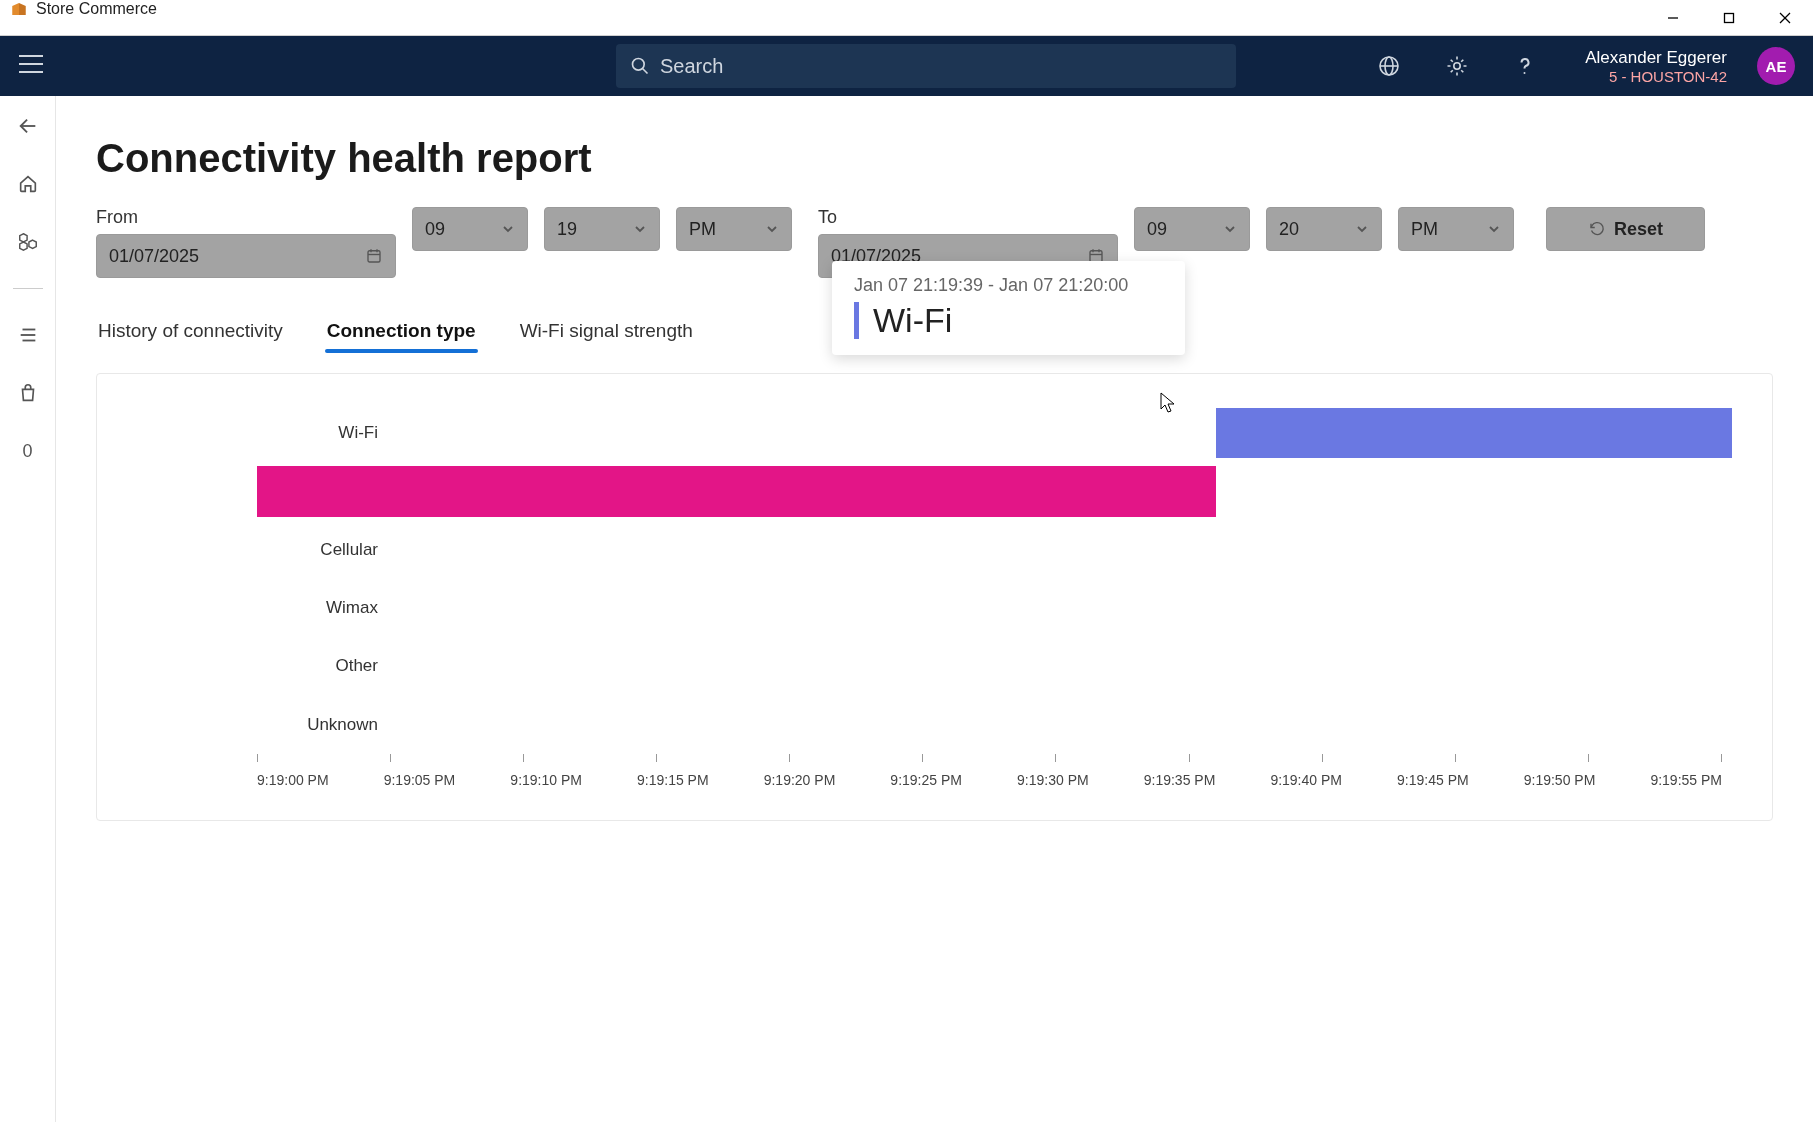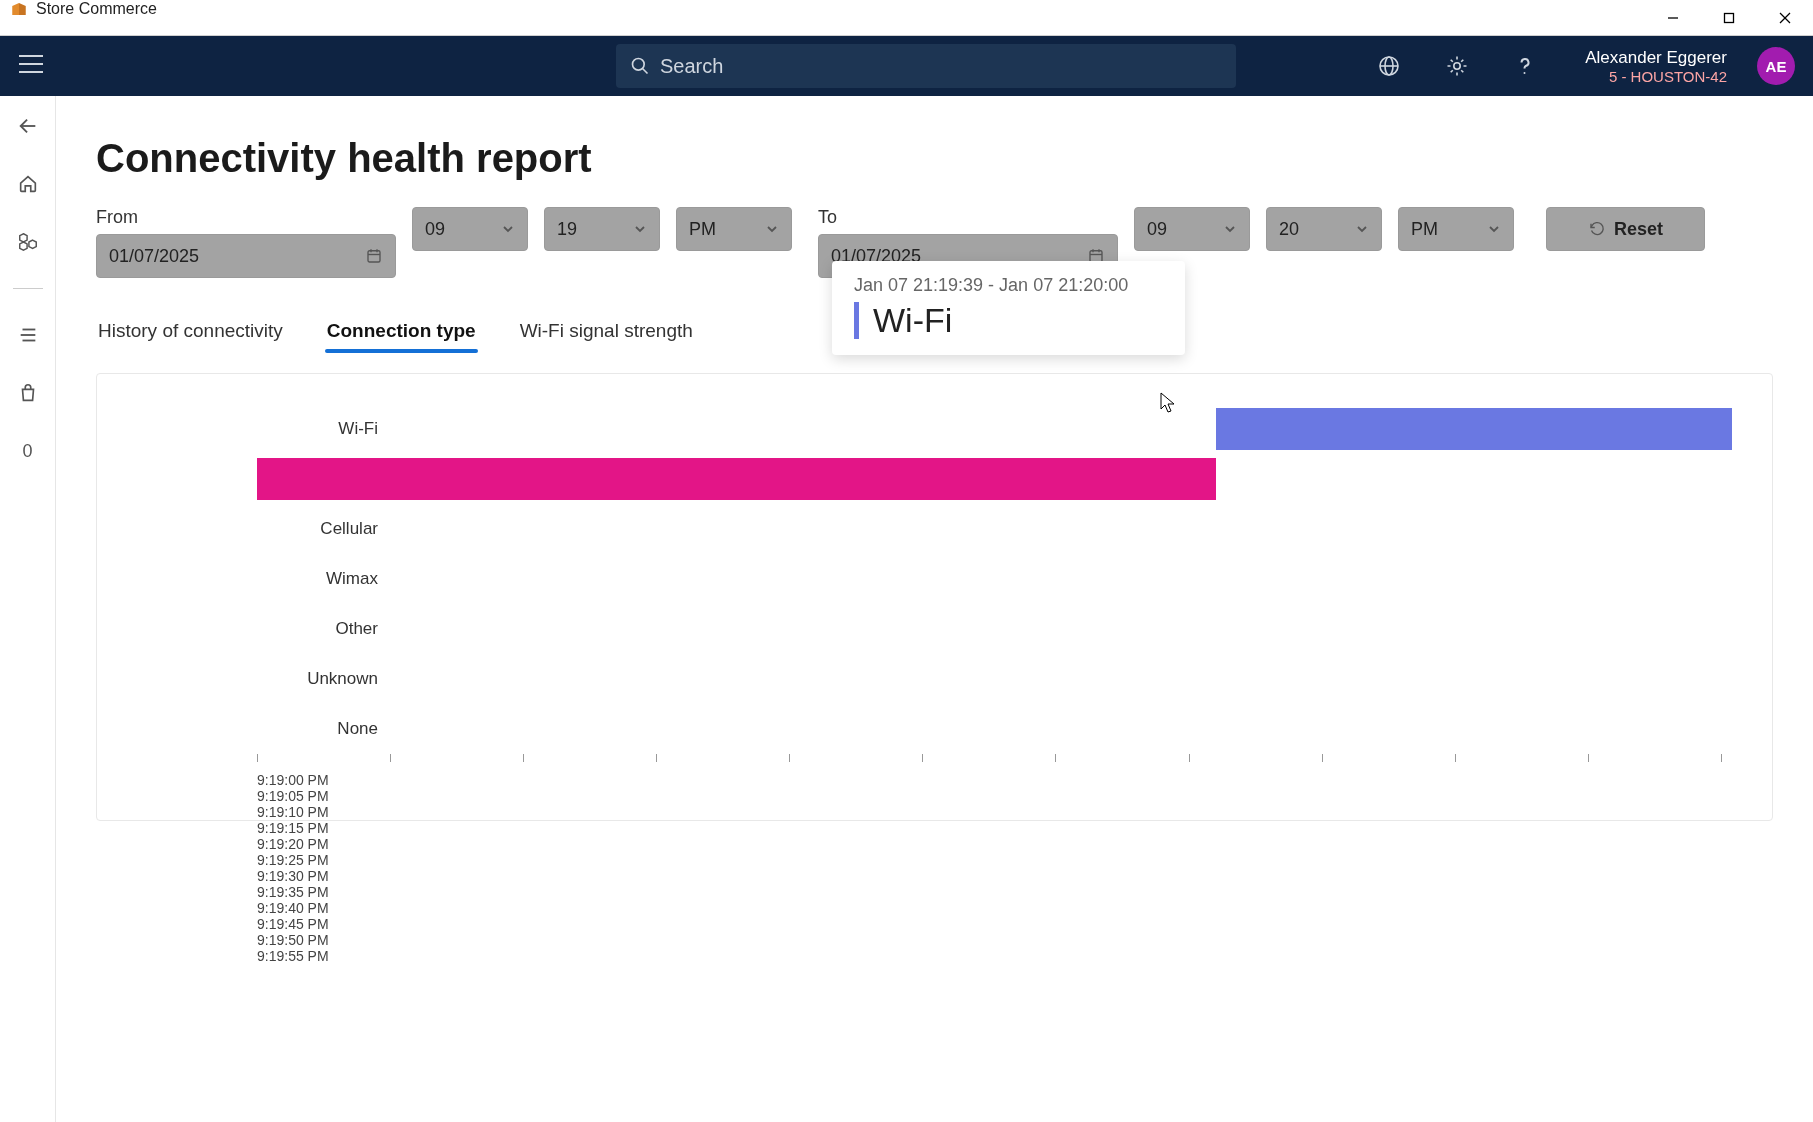--- a/index.html
+++ b/index.html
@@ -60,21 +60,21 @@
   .chart-area { position: relative; height: 400px; }
   .plot { position: absolute; left: 140px; right: 20px; top: 0; bottom: 50px; }
   .rows { position: absolute; left: 0; right: 0; top: 0; bottom: 0; display: flex; flex-direction: column; }
   .row { flex: 1; position: relative; }
   .row-label { position: absolute; right: calc(100% - 135px); top: 50%; transform: translateY(-50%); font-size: 17px; color: #333; text-align: right; width: 130px; padding-right: 14px; }
   .bar { position: absolute; top: 4px; bottom: 4px; }
   .bar.wifi { background: #6a78e2; }
   .bar.ethernet { background: #e31587; }
 
   .x-axis { position: absolute; left: 140px; right: 30px; bottom: 0; height: 50px; }
-  .x-ticks { position: absolute; left: 0; right: 0; top: 18px; display: flex; justify-content: space-between; flex-direction: column; }
+  .x-ticks { position: absolute; left: 0; right: 0; top: 18px; display: flex; justify-content: space-between; }
   .x-tick { font-size: 14px; color: #444; white-space: nowrap; }
   .x-axis .tick-marks { position: absolute; left: 0; right: 0; top: 0; height: 10px; display: flex; justify-content: space-between; }
   .tick-mark::before { content: ''; display: block; width: 1px; height: 8px; background: #999; }
 
   
   .tooltip { position: absolute; background: #fff; box-shadow: 0 4px 14px rgba(0,0,0,0.15); border-radius: 4px; padding: 14px 22px 16px; }
   .tooltip .tt-range { font-size: 18px; color: #666; margin-bottom: 6px; }
   .tooltip .tt-name { font-size: 34px; color: #222; padding-left: 14px; border-left: 5px solid #6a78e2; line-height: 1.1; }
 
   .cursor-img { position: absolute; width: 16px; height: 22px; }
@@ -288,23 +288,20 @@
                 <div class="row-label">Cellular</div>
               </div>
               <div class="row">
                 <div class="row-label">Wimax</div>
               </div>
               <div class="row">
                 <div class="row-label">Other</div>
               </div>
               <div class="row">
                 <div class="row-label">Unknown</div>
-              </div>
-              <div class="row">
-                <div class="row-label">None</div>
               </div>
             </div>
         </div>
         <div class="rows" style="left:0;width:140px;" id="row-labels-holder"></div>
         <div class="x-axis">
           <div class="tick-marks" id="tick-marks">
               <span class="tick-mark"></span>
               <span class="tick-mark"></span>
               <span class="tick-mark"></span>
               <span class="tick-mark"></span>

